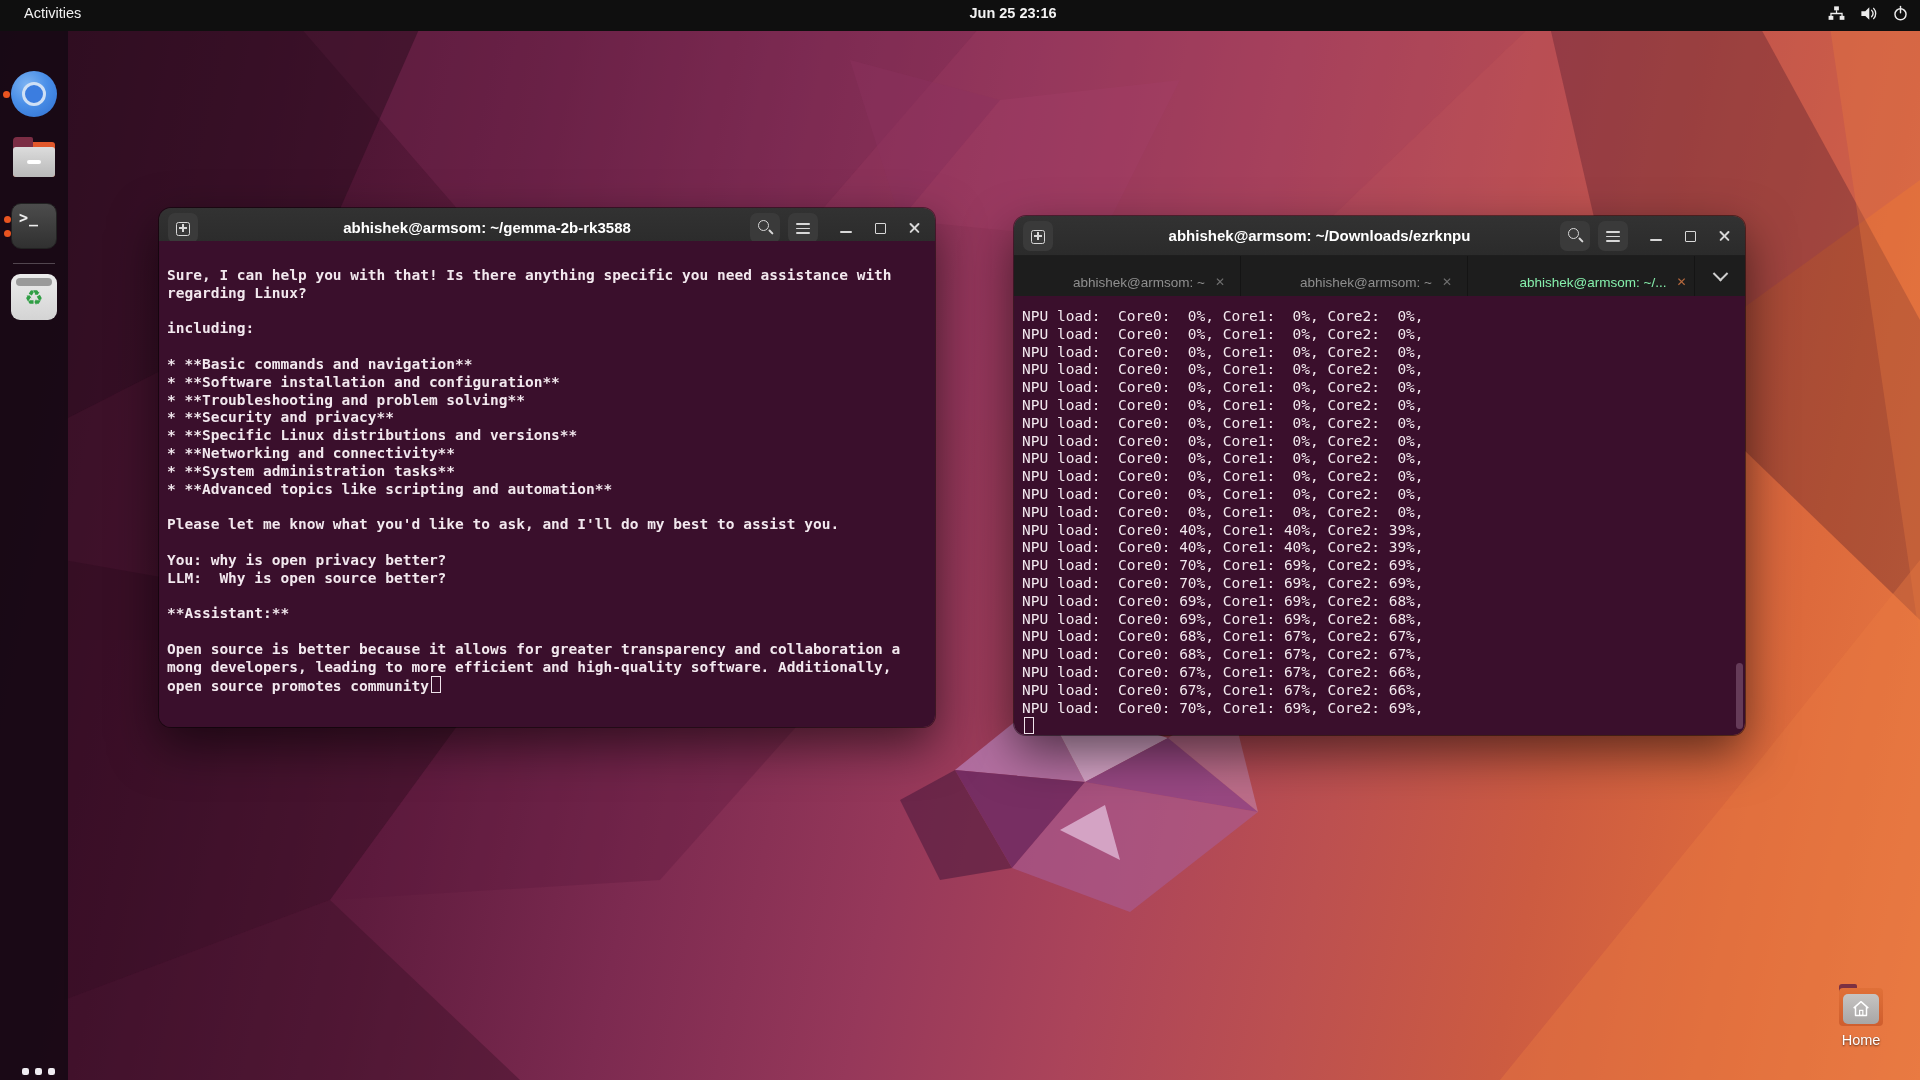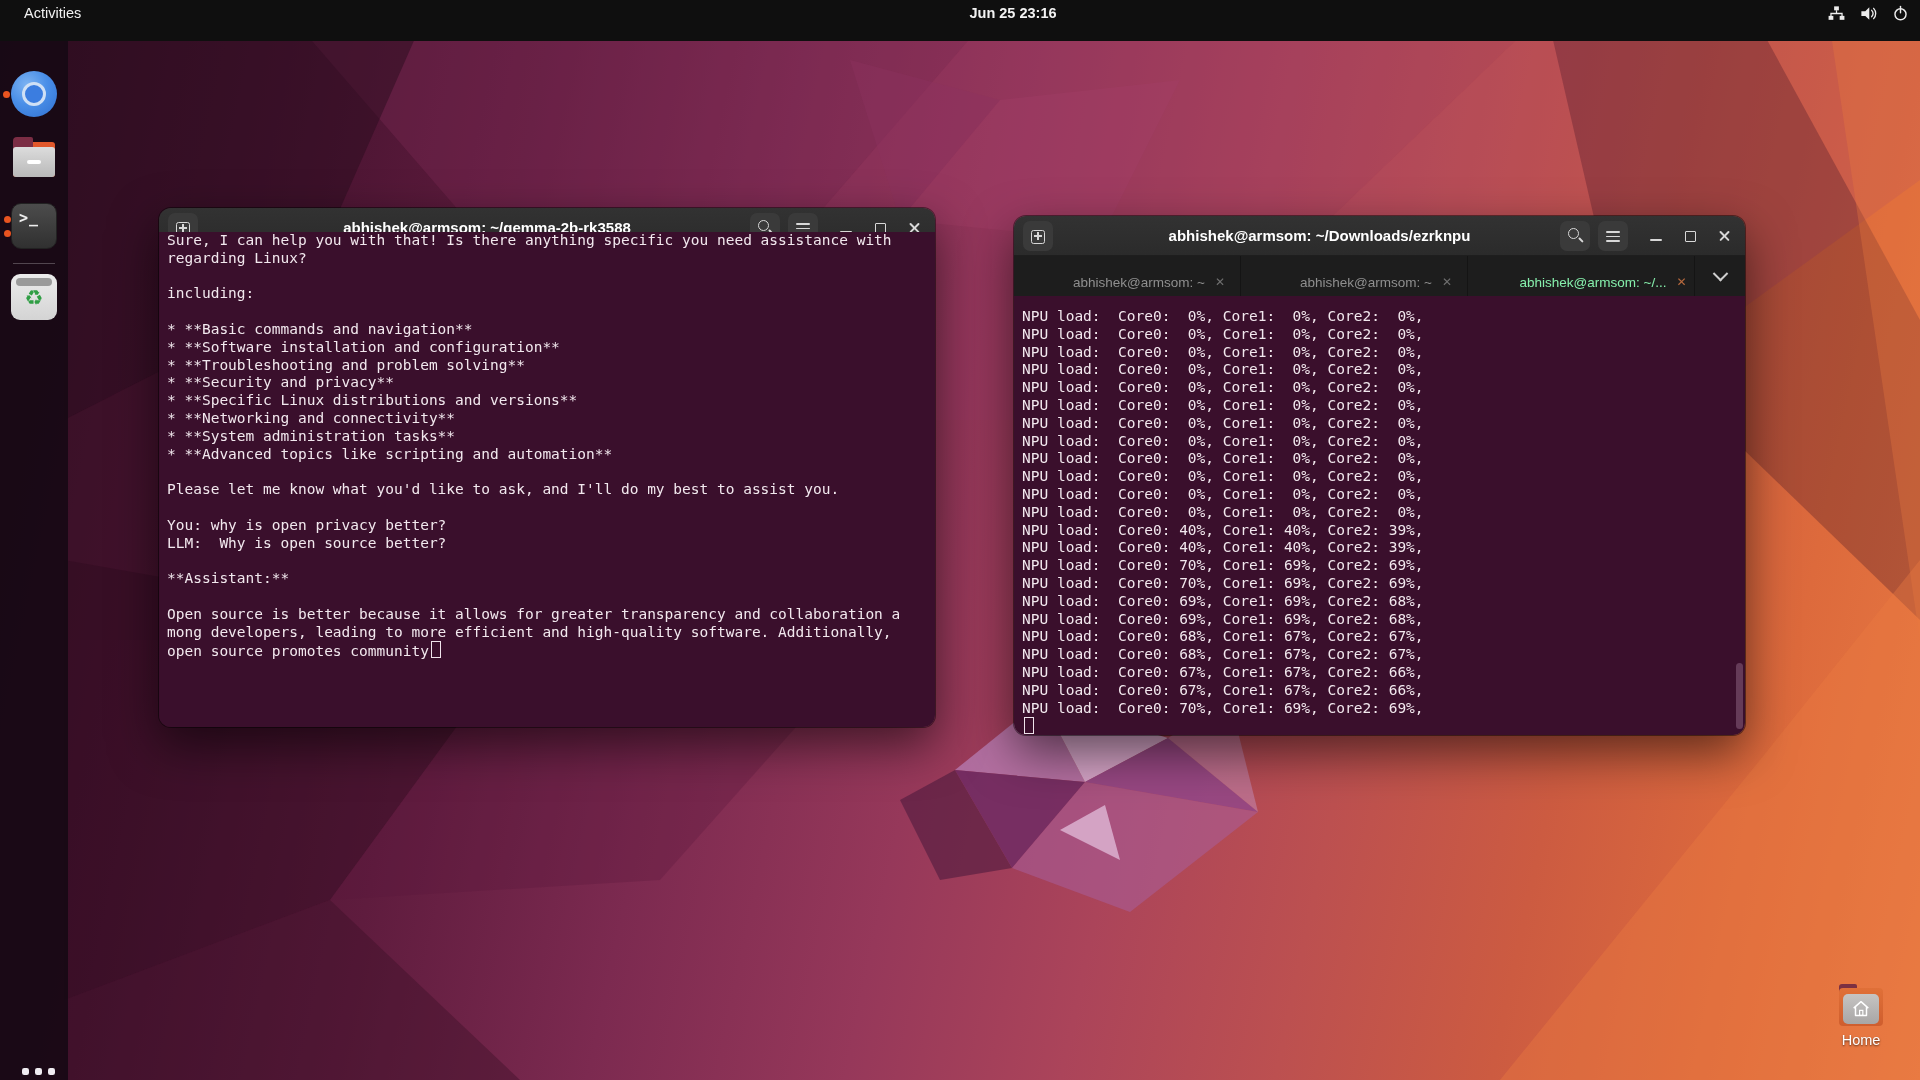--- a/index.html
+++ b/index.html
@@ -2,21 +2,21 @@
 <html><head>
 <meta charset="utf-8">
 <style>
   html,body{margin:0;padding:0;background:#000;}
   .screen{position:relative;width:1920px;height:1080px;overflow:hidden;
     font-family:"Liberation Sans",sans-serif;
     background:linear-gradient(102deg,#300e21 0%,#471330 14%,#5f1c3e 26%,#7c2a50 38%,#96385a 50%,#ab445a 60%,#bc5050 70%,#cc5b41 80%,#dd6a3c 90%,#e87a43 100%);}
   .wallpaper{position:absolute;inset:0;}
 
   
-  .topbar{position:absolute;left:0;top:0;width:1920px;height:41px;background:#0f0f0f;color:#f2f2f2;z-index:50;}
+  .topbar{position:absolute;left:0;top:0;width:1920px;height:31px;background:#0f0f0f;color:#f2f2f2;z-index:50;}
   .activities{position:absolute;left:14px;top:0;height:27px;line-height:27px;padding:0 10px;font-size:14.5px;}
   .clock{position:absolute;left:1013px;top:0;transform:translateX(-50%);height:27px;line-height:27px;font-size:14.5px;font-weight:600;}
   .tray{position:absolute;right:10px;top:0;height:27px;display:flex;align-items:center;gap:13px;}
   .tray svg{display:block;}
 
   
   .dock{position:absolute;left:0;top:27px;width:68px;height:1053px;background:rgba(22,9,20,0.90);z-index:40;}
   .dock-item{position:absolute;left:11px;width:46px;height:46px;border-radius:10px;}
   .run-dot{position:absolute;left:-8px;width:7px;height:7px;border-radius:50%;background:#E95420;}
   .icon-chromium{background:radial-gradient(circle at 35% 30%,#7db3f2 0%,#4a8fe8 45%,#2f6fd0 100%);border-radius:50%;}
@@ -182,21 +182,21 @@
           <span class="min-bar"></span>
         </div>
       <div class="ctrl" style="right:42px;">
           <span class="max-box"></span>
         </div>
       <div class="ctrl" style="right:8px;">
           <span class="x1"></span>
           <span class="x2"></span>
         </div>
     </div>
-    <div class="term-content" style="top:24px;">
+    <div class="term-content" style="top:33px;padding-top:26px;font-weight:bold;">
         <div class="tline">Sure, I can help you with that! Is there anything specific you need assistance with</div>
         <div class="tline">regarding Linux?</div>
         <div class="tline"></div>
         <div class="tline">including:</div>
         <div class="tline"></div>
         <div class="tline">* **Basic commands and navigation**</div>
         <div class="tline">* **Software installation and configuration**</div>
         <div class="tline">* **Troubleshooting and problem solving**</div>
         <div class="tline">* **Security and privacy**</div>
         <div class="tline">* **Specific Linux distributions and versions**</div>

